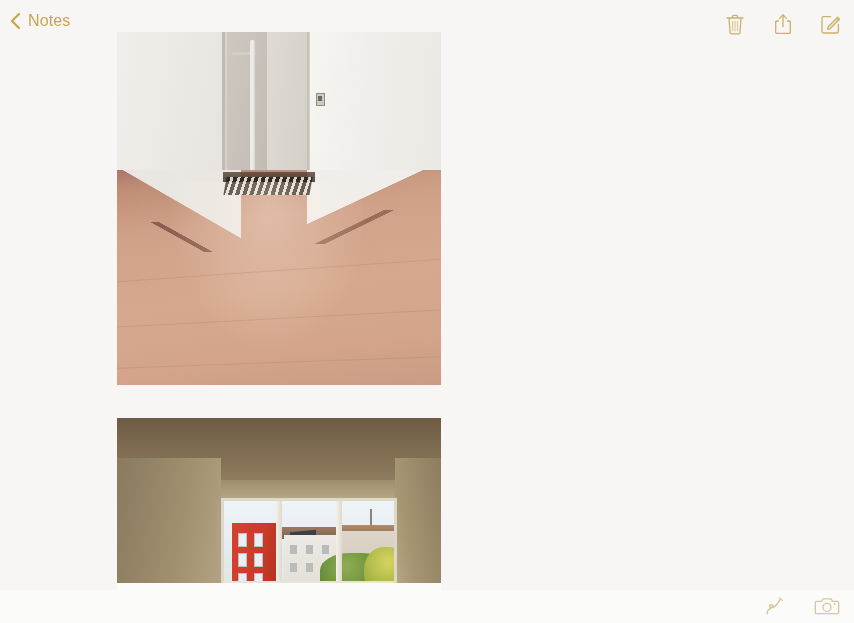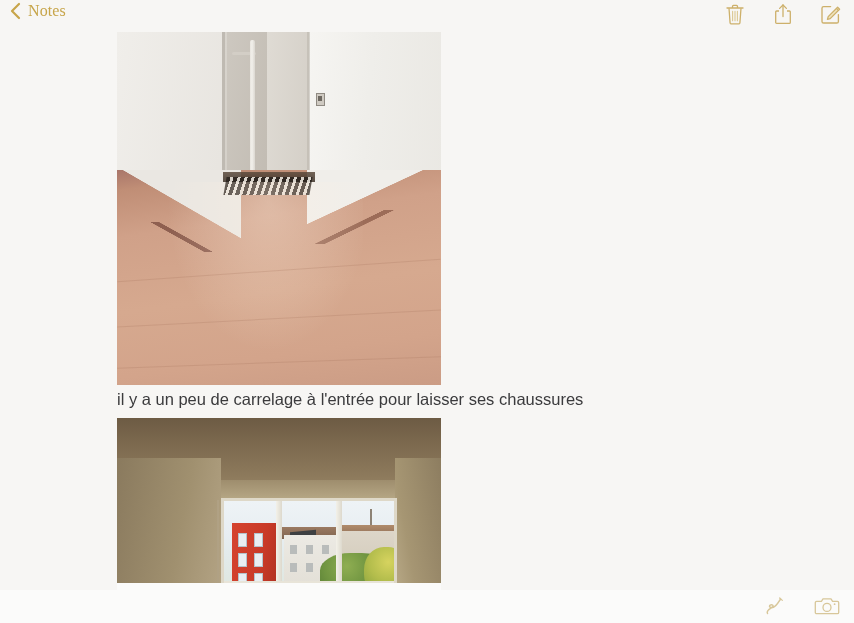--- a/index.html
+++ b/index.html
@@ -13,26 +13,25 @@
     overflow: hidden;
     background: #f7f6f4;
     font-family: "Liberation Sans", sans-serif;
     position: relative;
     -webkit-font-smoothing: antialiased;
   }
 
   
   .topbar {
     position: absolute;
-    top: 0; left: 0;
+    top: 10px; left: 0;
     width: 854px;
     height: 30px;
     z-index: 40;
     background: rgba(247,246,244,0.0);
-    font-family: Liberation Serif, serif;
   }
   .back-btn {
     position: absolute;
     left: 8px;
     top: 2px;
     display: flex;
     align-items: center;
     gap: 6px;
     cursor: pointer;
     user-select: none;
@@ -414,21 +413,20 @@
     <div class="p1-thresh-shadow"></div>
     <div class="p1-thresh"></div>
     <div class="p1-base-left"></div>
     <div class="p1-base-right"></div>
     <div class="p1-floor-sheen"></div>
     <div class="p1-floor-line" style="left:0;top:238px;width:324px;transform:rotate(-4deg);"></div>
     <div class="p1-floor-line" style="left:0;top:286px;width:324px;transform:rotate(-3deg);"></div>
     <div class="p1-floor-line" style="left:0;top:330px;width:324px;transform:rotate(-2deg);"></div>
   </div>
 
-  <div class="caption">il y a un peu de carrelage à l'entrée pour laisser ses chaussures</div>
 
   <div class="photo" id="photo-2">
     <div class="p2-ceiling"></div>
     <div class="p2-wall"></div>
     <div class="p2-soffit"></div>
     <div class="p2-wall-left"></div>
     <div class="p2-wall-right"></div>
 
     <div class="p2-window-frame">
       <div class="p2-sky"></div>

